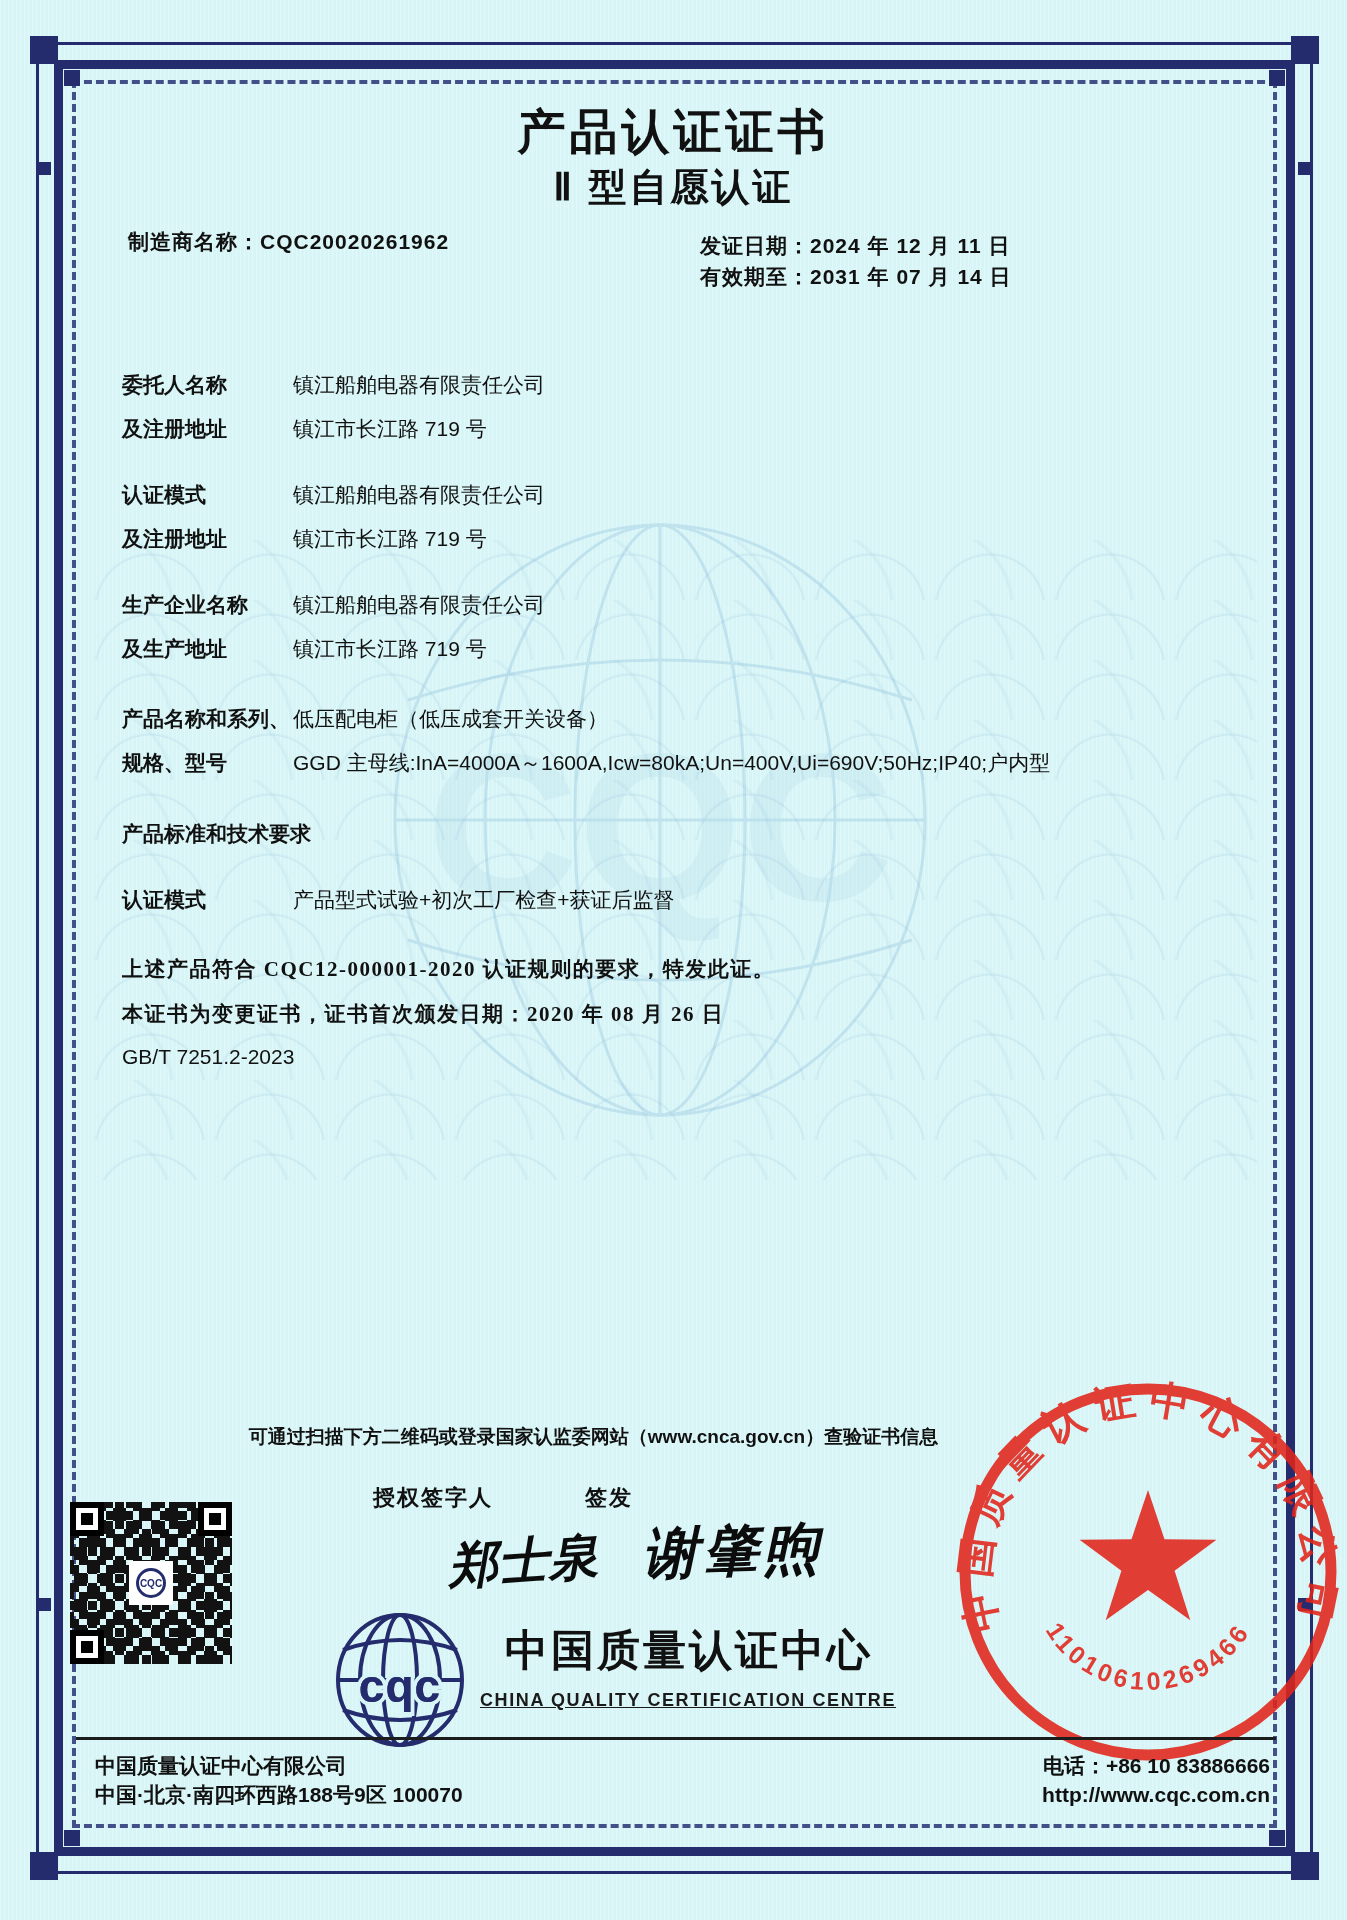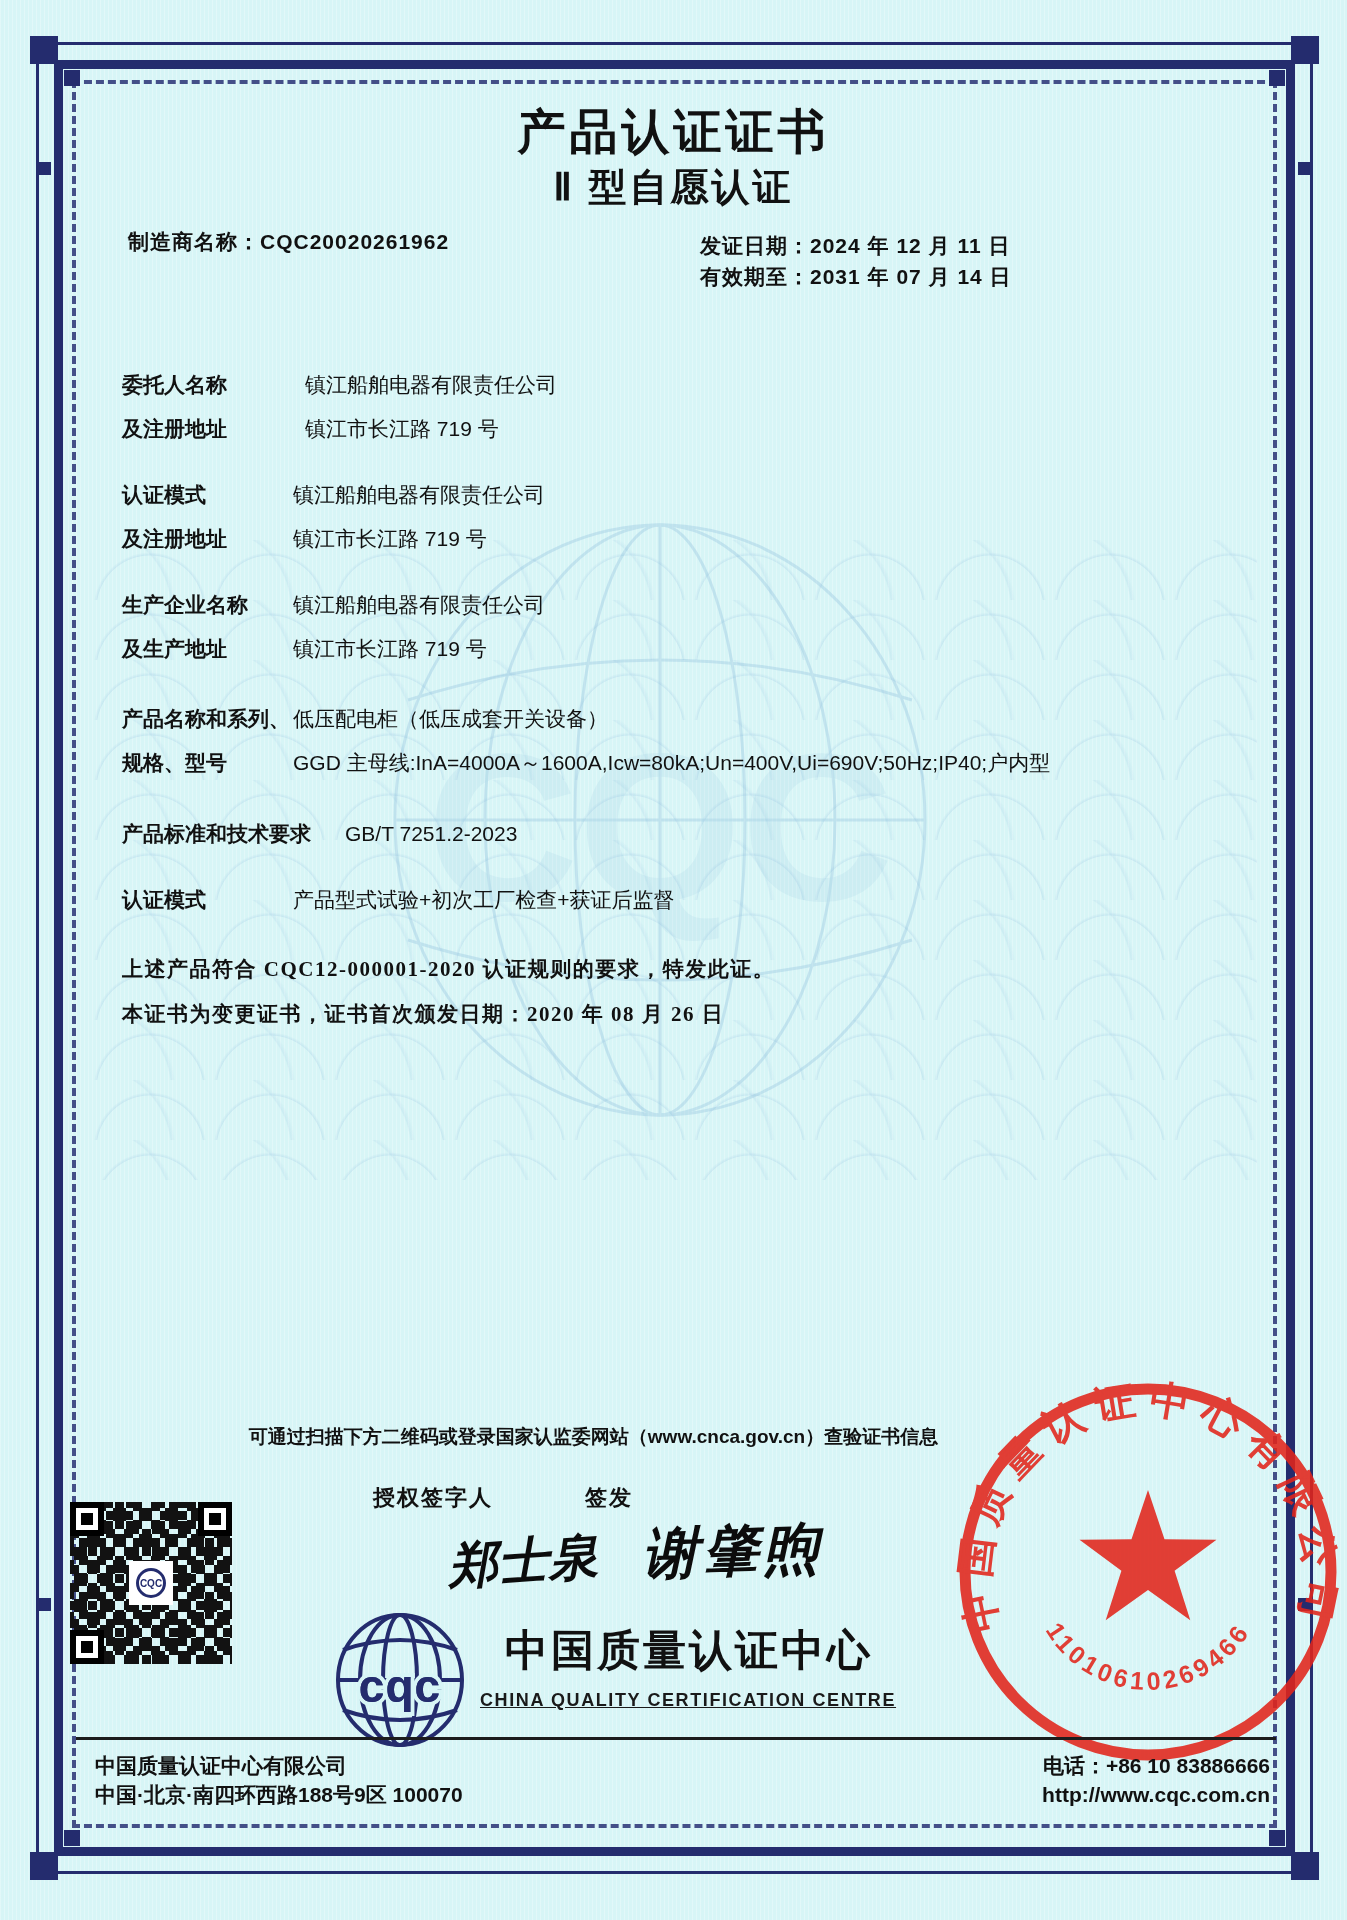--- a/index.html
+++ b/index.html
@@ -119,21 +119,21 @@
   </svg>
 
   <div class="title">产品认证证书</div>
   <div class="subtitle">Ⅱ 型自愿认证</div>
   <div class="certno">制造商名称：CQC20020261962</div>
   <div class="dates">
     <div>发证日期：2024 年 12 月 11 日</div>
     <div>有效期至：2031 年 07 月 14 日</div>
   </div>
 
-  <div class="frow" style="top:363px;gap:12px;">
+  <div class="frow" style="top:363px;">
     <div class="lbl">
       <div>委托人名称</div>
       <div>及注册地址</div>
     </div>
     <div class="val">
       <div>镇江船舶电器有限责任公司</div>
       <div>镇江市长江路 719 号</div>
     </div>
   </div>
 
@@ -163,21 +163,21 @@
     <div class="lbl">
       <div>产品名称和系列、</div>
       <div>规格、型号</div>
     </div>
     <div class="val">
       <div>低压配电柜（低压成套开关设备）</div>
       <div>GGD 主母线:InA=4000A～1600A,Icw=80kA;Un=400V,Ui=690V;50Hz;IP40;户内型</div>
     </div>
   </div>
 
-  <div class="frow wide" style="top:812px;">
+  <div class="frow wide" style="top:812px;flex-direction:column;">
     <div class="lbl">
       <div>产品标准和技术要求</div>
     </div>
     <div class="val">
       <div>GB/T 7251.2-2023</div>
     </div>
   </div>
 
   <div class="frow" style="top:878px;">
     <div class="lbl">

